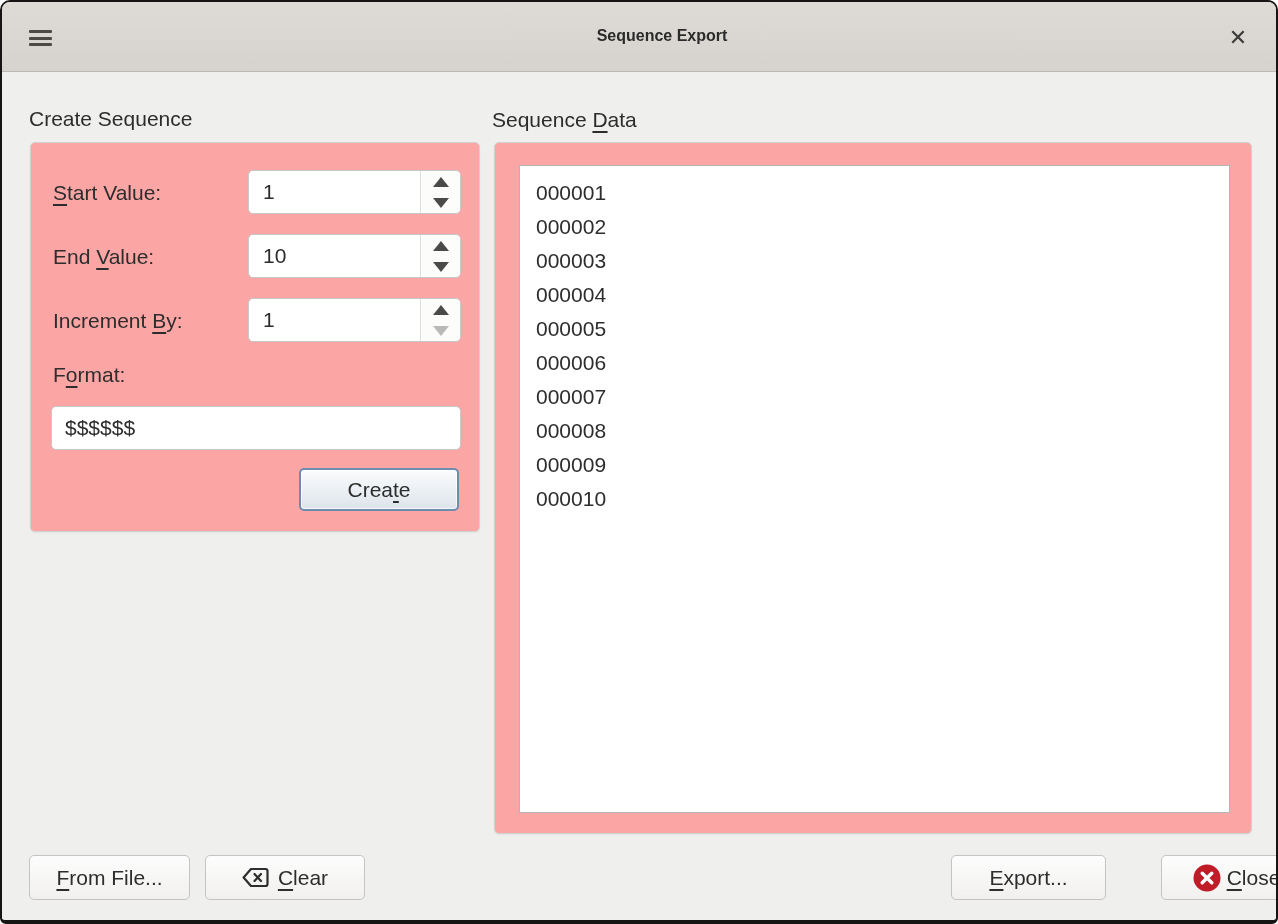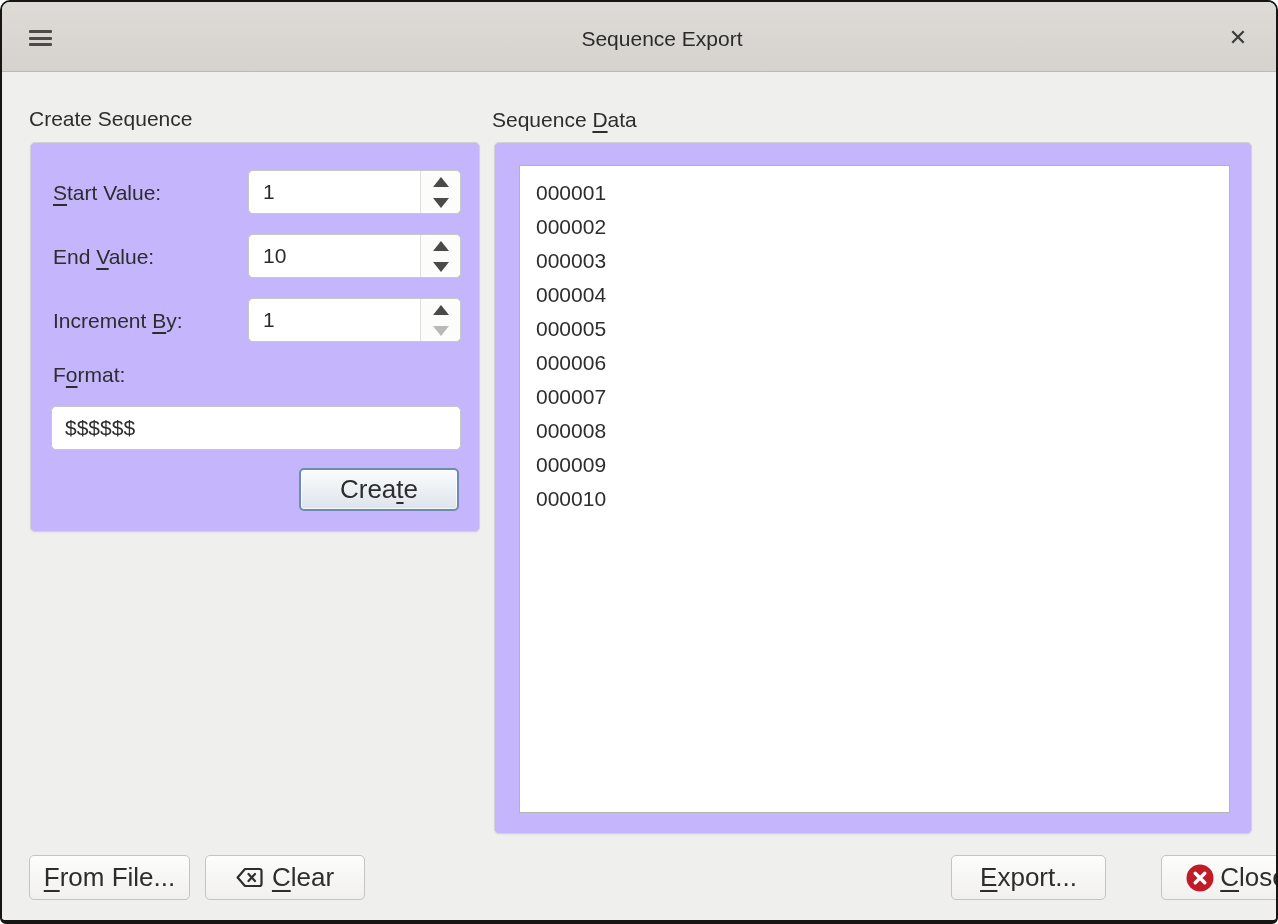--- a/index.html
+++ b/index.html
@@ -16,38 +16,38 @@
     color:#2d2d2d;
   }
   
   .titlebar{
     position:absolute;top:0;left:0;right:0;height:70px;
     background:linear-gradient(#dedbd6,#d6d3ce);
     border-bottom:1px solid #bcb9b4;
   }
   .win-title{
     position:absolute;top:25px;left:0;right:0;
-    text-align:center;font-size:21px;font-weight:normal;color:#2b2b2b;padding-left:46px;
+    text-align:center;font-size:16px;font-weight:bold;color:#2b2b2b;padding-left:46px;
   }
   .hamburger{
     position:absolute;left:27px;top:28px;width:23px;height:16px;
     display:flex;flex-direction:column;justify-content:space-between;cursor:pointer;
   }
   .hamburger span{display:block;height:3px;background:#4c4a47;border-radius:1px;}
   .win-close{
     position:absolute;right:26px;top:24px;width:24px;height:24px;
     display:flex;align-items:center;justify-content:center;
     font-size:22px;color:#3a3a3a;cursor:pointer;
   }
   
   .section-heading{position:absolute;font-size:21px;color:#2d2d2d;}
   .mn{text-decoration:underline;text-underline-offset:4px;text-decoration-thickness:2px;}
   
   .groupbox{
-    position:absolute;border:1px solid #d2d2d0;border-radius:5px;background:#c4b5fd;
+    position:absolute;border:1px solid #d2d2d0;border-radius:5px;background:#fca5a5;
     box-shadow:0 1px 2px rgba(0,0,0,0.05);
   }
   .gb-create{left:28px;top:140px;width:450px;height:390px;}
   .gb-data{left:492px;top:140px;width:758px;height:692px;}
   
   .field-label{position:absolute;left:50px;font-size:21px;color:#2d2d2d;white-space:nowrap;}
   .spinbox{
     position:absolute;left:245px;width:213px;height:44px;
     background:#ffffff;border:1px solid #c8c8c6;border-radius:5px;
   }
@@ -69,21 +69,21 @@
     position:absolute;left:48px;top:403px;width:410px;height:44px;
     background:#ffffff;border:1px solid #c8c8c6;border-radius:5px;
     font-family:inherit;font-size:21px;color:#2d2d2d;padding:0 13px;outline:none;
   }
   
   .btn{
     position:absolute;height:45px;
     display:flex;align-items:center;justify-content:center;gap:9px;
     background:linear-gradient(#fdfdfd,#f1f0ee);
     border:1px solid #c5c4c2;border-radius:5px;
-    font-size:26px;color:#2d2d2d;cursor:pointer;white-space:nowrap;
+    font-size:21px;color:#2d2d2d;cursor:pointer;white-space:nowrap;
   }
   .btn-create{
     left:296px;top:465px;width:160px;height:43px;
     background:linear-gradient(#fbfcfd,#dde4eb);
     border:2px solid #6d8cae;
     box-shadow:inset 0 0 0 1px rgba(255,255,255,0.7);
   }
   .btn-from-file{left:27px;top:853px;width:161px;}
   .btn-clear{left:203px;top:853px;width:160px;}
   .btn-export{left:933px;top:853px;width:155px;margin-left:16px;}

